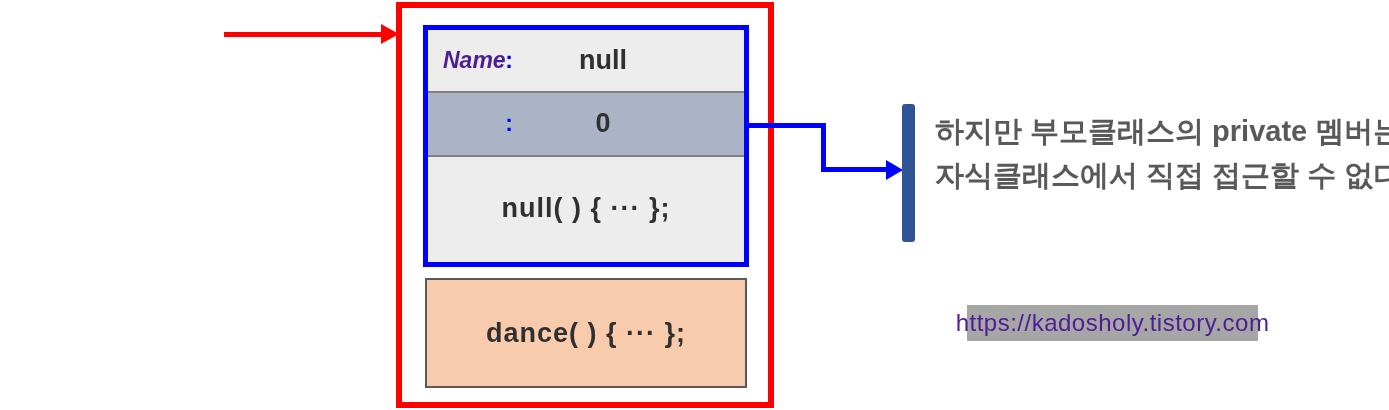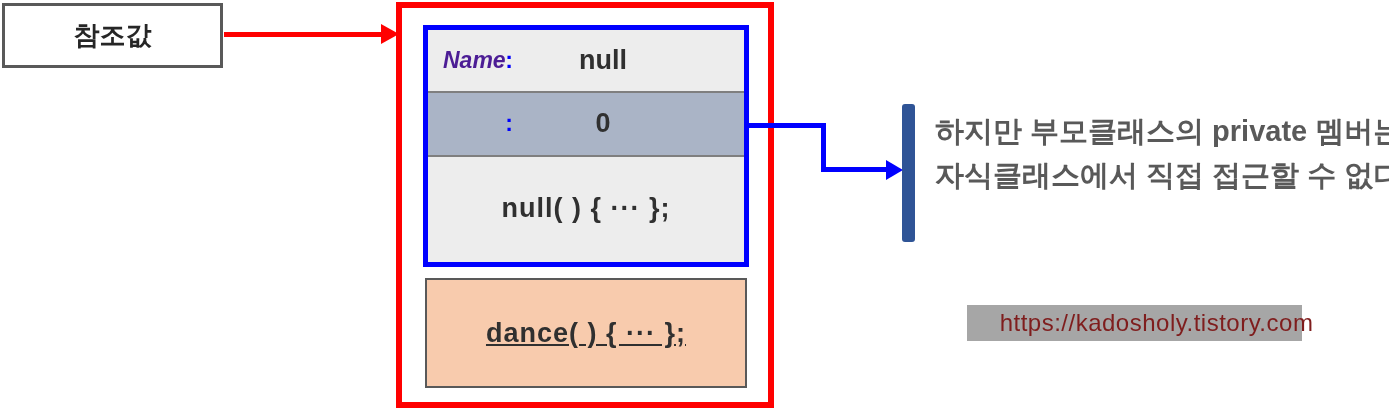--- a/index.html
+++ b/index.html
@@ -51,21 +51,21 @@
   }
   .row-method{
     height:103px;background:#ededed;display:flex;align-items:center;justify-content:center;
     font-weight:bold;font-size:27px;color:#303030;letter-spacing:1px;
   }
   
   .dance-box{
     position:absolute;left:425px;top:278px;width:322px;height:110px;
     box-sizing:border-box;border:2px solid #595959;background:#f8cbad;
     display:flex;align-items:center;justify-content:center;
-    font-weight:bold;font-size:27px;color:#303030;letter-spacing:1px;text-decoration:underline;
+    font-weight:bold;font-size:27px;color:#303030;letter-spacing:1px;
   }
   
   .blue-h1{position:absolute;left:747px;top:123px;width:79px;height:5px;background:#0000ff;}
   .blue-v{position:absolute;left:821px;top:123px;width:5px;height:49px;background:#0000ff;}
   .blue-h2{position:absolute;left:821px;top:167px;width:66px;height:5px;background:#0000ff;}
   .blue-arrow-head{
     position:absolute;left:886px;top:160px;width:0;height:0;
     border-left:17px solid #0000ff;border-top:10px solid transparent;border-bottom:10px solid transparent;
   }
   
@@ -74,31 +74,28 @@
   .annotation{
     position:absolute;left:918px;top:98px;width:471px;height:152px;background:#ffffff;
     padding:11px 0 0 17px;box-sizing:border-box;
   }
   .annotation .line{font-size:29px;line-height:44px;color:#595959;white-space:nowrap;font-weight:bold;}
   .annotation .line.first{font-weight:600;color:#4d4d4d;}
   
   .watermark{
     position:absolute;left:967px;top:305px;width:291px;height:36px;background:#a6a6a6;
     display:flex;align-items:center;justify-content:center;
-    font-size:24px;color:#7f1d1d;letter-spacing:0.5px;padding-left:44px;
+    font-size:24px;color:#4c1d95;letter-spacing:0.5px;
   }
 </style>
 </head>
 <body>
 
 <div class="canvas">
 
-  <div class="ref-box">
-    <span>참조값</span>
-  </div>
 
 
   <div class="red-arrow-line"></div>
   <div class="red-arrow-head"></div>
 
   <div class="object-frame"></div>
 
   <div class="member-box">
     <div class="member-row row-name">
       <span class="member-label">Name</span>

